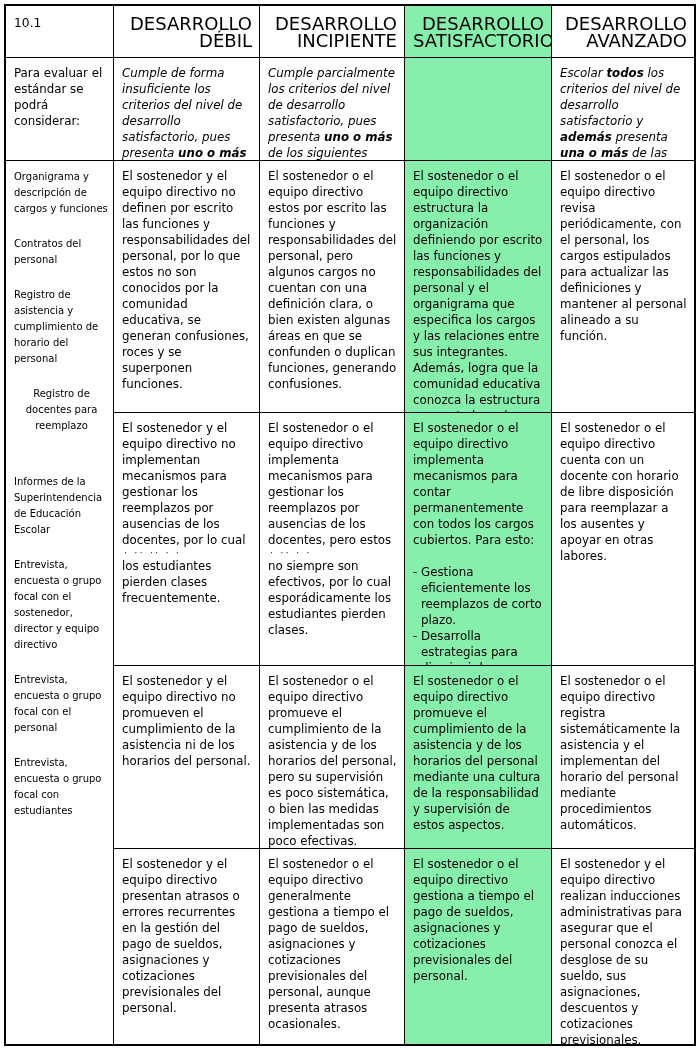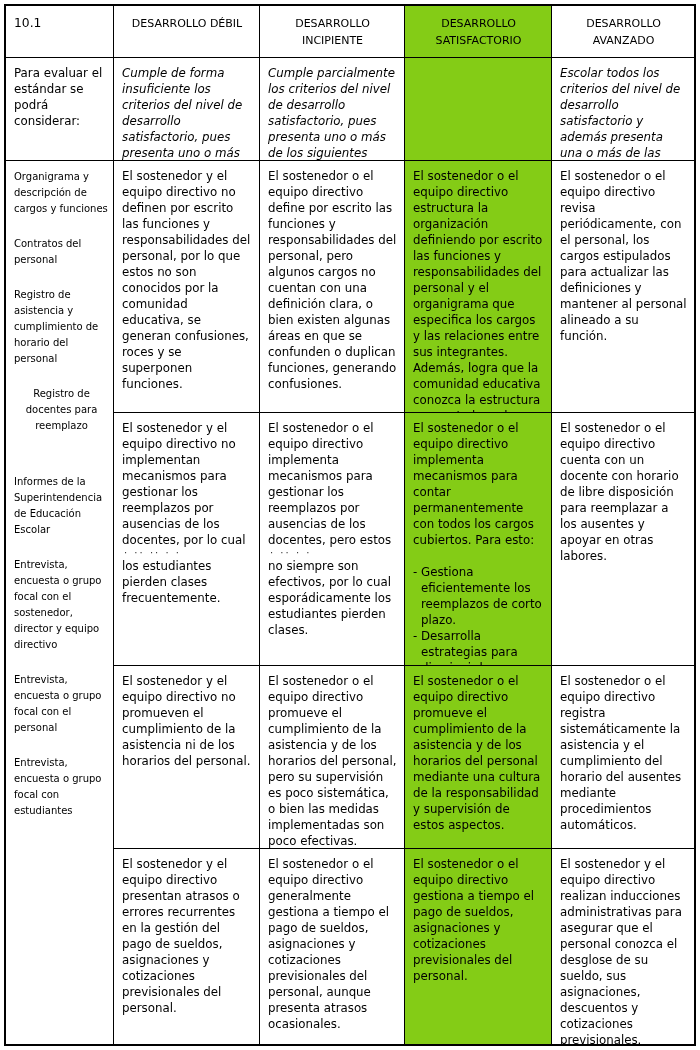--- a/index.html
+++ b/index.html
@@ -22,29 +22,29 @@
     border-right: 1px solid #000;
     border-bottom: 1px solid #000;
     padding: 7px 7px 4px 8px;
     font-size: 11.8px;
     line-height: 16px;
     overflow: hidden;
   }
   .no-r { border-right: none; }
   .no-b { border-bottom: none; }
   .hdr {
-    text-align: center;
-    font-size: 11px;
+    text-align: right;
+    font-size: 18px;
     line-height: 17px;
     padding-top: 9px;
   }
   .code-cell { text-align: left; font-size: 12.3px; }
-  .sat { background: #84cc16; }
+  .sat { background: #86efac; }
   .ital { font-style: italic; }
-  b { font-weight: normal; }
+  b { font-weight: bold; }
   .ev-cell { grid-column: 1; grid-row: 3 / 7; padding: 8px 4px 6px 8px; }
   .ev-item { font-size: 10px; line-height: 16px; margin-bottom: 19px; }
   .ev-item.gap-lg { margin-bottom: 40px; text-align: center; }
   .clip {
     height: 5px; overflow: hidden;
     font-size: 10px; line-height: 5px;
     letter-spacing: 2px; color: #333;
     margin: 2px 0 3px 2px;
   }
   .bullets { margin-top: 16px; }
@@ -79,21 +79,21 @@
     <div class="ev-item">Contratos del personal</div>
     <div class="ev-item">Registro de asistencia y cumplimiento de horario del personal</div>
     <div class="ev-item gap-lg">Registro de docentes para reemplazo</div>
     <div class="ev-item">Informes de la Superintendencia de Educación Escolar</div>
     <div class="ev-item">Entrevista, encuesta o grupo focal con el sostenedor, director y equipo directivo</div>
     <div class="ev-item">Entrevista, encuesta o grupo focal con el personal</div>
     <div class="ev-item">Entrevista, encuesta o grupo focal con estudiantes</div>
   </div>
 
   <div class="cell">El sostenedor y el equipo directivo no definen por escrito las funciones y responsabilidades del personal, por lo que estos no son conocidos por la comunidad educativa, se generan confusiones, roces y se superponen funciones.</div>
-  <div class="cell">El sostenedor o el equipo directivo define por escrito las funciones y responsabilidades del personal, pero algunos cargos no cuentan con una definición clara, o bien existen algunas áreas en que se confunden o duplican funciones, generando confusiones.</div>
+  <div class="cell">El sostenedor o el equipo directivo estos por escrito las funciones y responsabilidades del personal, pero algunos cargos no cuentan con una definición clara, o bien existen algunas áreas en que se confunden o duplican funciones, generando confusiones.</div>
   <div class="cell sat">El sostenedor o el equipo directivo estructura la organización definiendo por escrito las funciones y responsabilidades del personal y el organigrama que especifica los cargos y las relaciones entre sus integrantes. Además, logra que la comunidad educativa conozca la estructura y respete los roles definidos.</div>
   <div class="cell no-r">El sostenedor o el equipo directivo revisa periódicamente, con el personal, los cargos estipulados para actualizar las definiciones y mantener al personal alineado a su función.</div>
 
   <div class="cell">
     <span>El sostenedor y el equipo directivo no implementan mecanismos para gestionar los reemplazos por ausencias de los docentes, por lo cual</span>
     <div class="clip">· ·· ·· · ·</div>
     <span>los estudiantes pierden clases frecuentemente.</span>
   </div>
   <div class="cell">
     <span>El sostenedor o el equipo directivo implementa mecanismos para gestionar los reemplazos por ausencias de los docentes, pero estos</span>
@@ -111,20 +111,20 @@
         <span class="dash">-</span>
         <span>Desarrolla estrategias para disminuir las ausencias de los docentes.</span>
       </div>
     </div>
   </div>
   <div class="cell no-r">El sostenedor o el equipo directivo cuenta con un docente con horario de libre disposición para reemplazar a los ausentes y apoyar en otras labores.</div>
 
   <div class="cell">El sostenedor y el equipo directivo no promueven el cumplimiento de la asistencia ni de los horarios del personal.</div>
   <div class="cell">El sostenedor o el equipo directivo promueve el cumplimiento de la asistencia y de los horarios del personal, pero su supervisión es poco sistemática, o bien las medidas implementadas son poco efectivas.</div>
   <div class="cell sat">El sostenedor o el equipo directivo promueve el cumplimiento de la asistencia y de los horarios del personal mediante una cultura de la responsabilidad y supervisión de estos aspectos.</div>
-  <div class="cell no-r">El sostenedor o el equipo directivo registra sistemáticamente la asistencia y el cumplimiento del horario del ausentes mediante procedimientos automáticos.</div>
+  <div class="cell no-r">El sostenedor o el equipo directivo registra sistemáticamente la asistencia y el implementan del horario del personal mediante procedimientos automáticos.</div>
 
   <div class="cell no-b">El sostenedor y el equipo directivo presentan atrasos o errores recurrentes en la gestión del pago de sueldos, asignaciones y cotizaciones previsionales del personal.</div>
   <div class="cell no-b">El sostenedor o el equipo directivo generalmente gestiona a tiempo el pago de sueldos, asignaciones y cotizaciones previsionales del personal, aunque presenta atrasos ocasionales.</div>
   <div class="cell sat no-b">El sostenedor o el equipo directivo gestiona a tiempo el pago de sueldos, asignaciones y cotizaciones previsionales del personal.</div>
   <div class="cell no-r no-b">El sostenedor y el equipo directivo realizan inducciones administrativas para asegurar que el personal conozca el desglose de su sueldo, sus asignaciones, descuentos y cotizaciones previsionales.</div>
 
 </div>
 
 </body></html>

